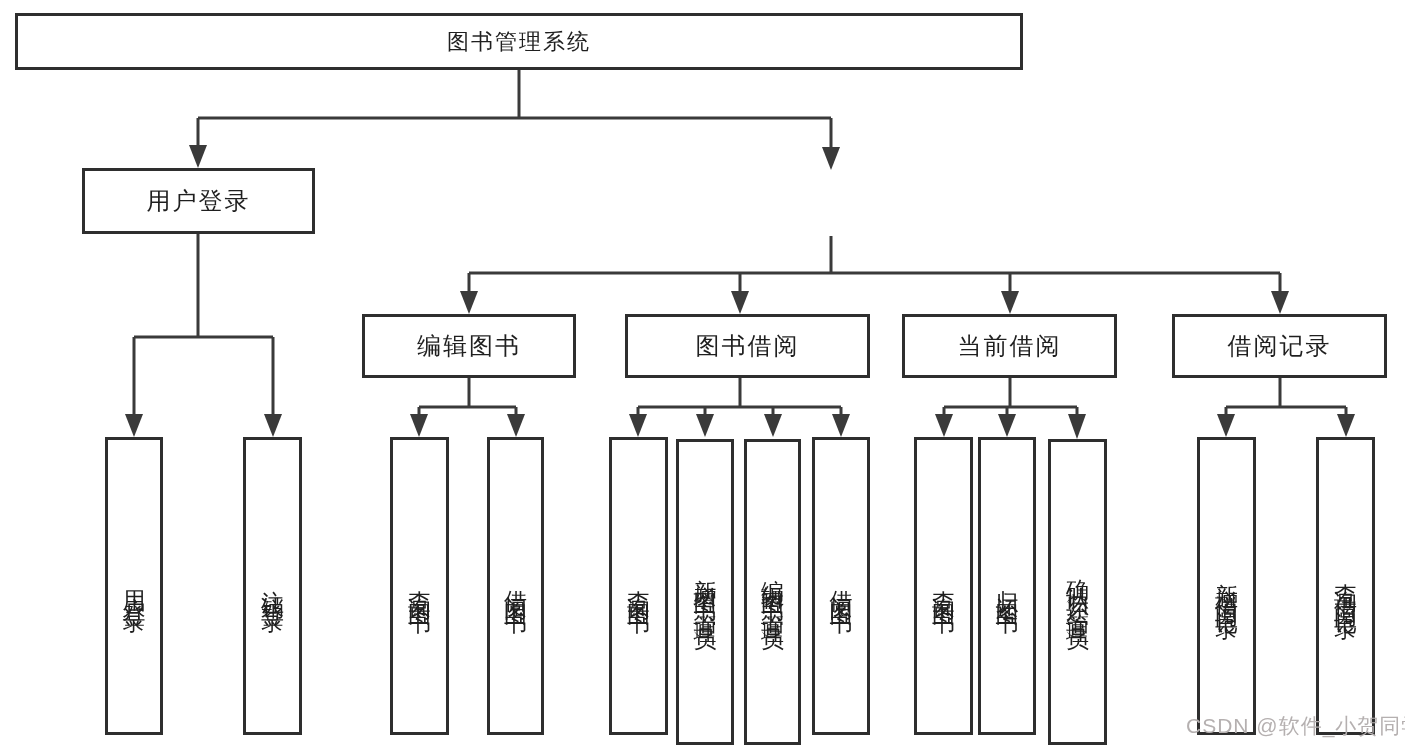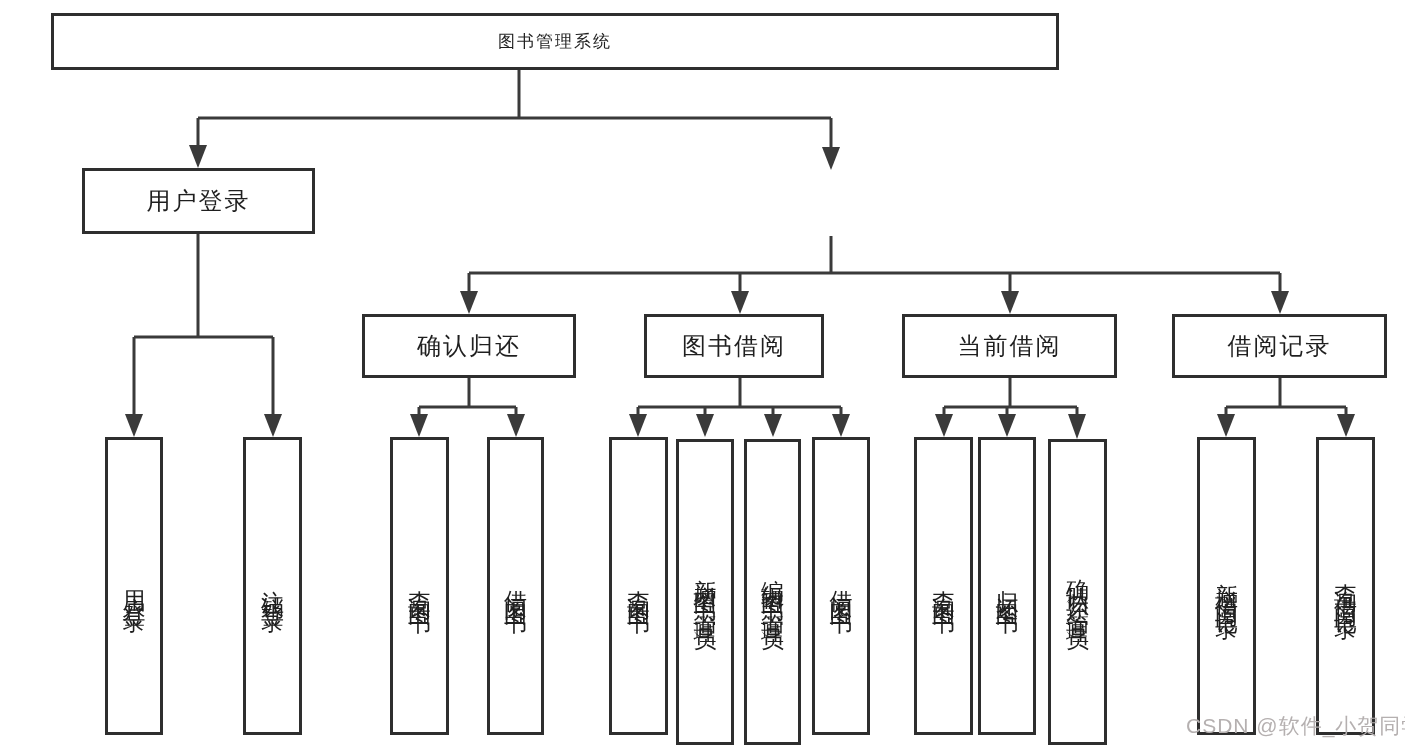--- a/index.html
+++ b/index.html
@@ -5,21 +5,21 @@
   html,body { margin:0; padding:0; }
   body { font-family: "Liberation Sans", "DejaVu Sans", sans-serif; background:#fff; }
   .canvas { position:relative; width:1405px; height:747px; background:var(--background,#fff); overflow:hidden; }
   .connectors { position:absolute; left:0; top:0; z-index:1; }
   .connectors path { stroke:var(--line,#3a3a3a); stroke-width:3; fill:none; }
   .connectors polygon { fill:var(--line,#3a3a3a); }
   .box { position:absolute; box-sizing:border-box; background:var(--background,#fff);
          border:3px solid var(--border,#2e2e2e); color:var(--text,#1f1f1f);
          display:flex; align-items:center; justify-content:center; z-index:2; }
   .hdr { font-size:24px; letter-spacing:2px; }
-  .hdr.root { font-size:17px;margin-left:36px; }
+  .hdr.root { font-size:22px; }
   .leaf { z-index:2; }
   .leaf span { writing-mode:vertical-rl; text-orientation:mixed; font-size:23px; letter-spacing:7px; line-height:1; }
   .watermark { position:absolute; left:1186px; top:712px; z-index:3; font-size:21px;
                color:var(--watermark,#b5b0b0); letter-spacing:1px; white-space:nowrap; }
 </style>
 </head>
 <body>
 
 <div class="canvas">
 
@@ -58,23 +58,23 @@
 
   <div class="box hdr root" style="left:15px;top:13px;width:1008px;height:57px">
     <span>图书管理系统</span>
   </div>
 
   <div class="box hdr" style="left:82px;top:168px;width:233px;height:66px">
     <span>用户登录</span>
   </div>
 
   <div class="box hdr" style="left:362px;top:314px;width:214px;height:64px">
-    <span>确认归还</span>
+    <span>编辑图书</span>
   </div>
-  <div class="box hdr" style="left:644px;top:314px;width:180px;height:64px">
+  <div class="box hdr" style="left:625px;top:314px;width:245px;height:64px">
     <span>图书借阅</span>
   </div>
   <div class="box hdr" style="left:1172px;top:314px;width:215px;height:64px">
     <span>借阅记录</span>
   </div>
   <div class="box hdr" style="left:902px;top:314px;width:215px;height:64px">
     <span>当前借阅</span>
   </div>
 
   <div class="box leaf" style="left:105px;top:437px;width:58px;height:298px">

